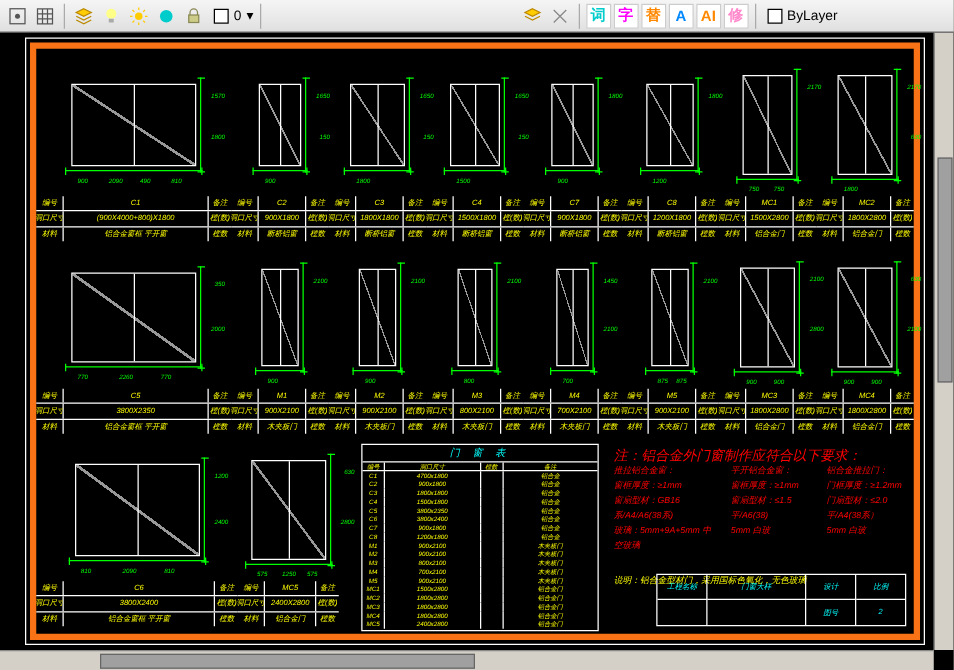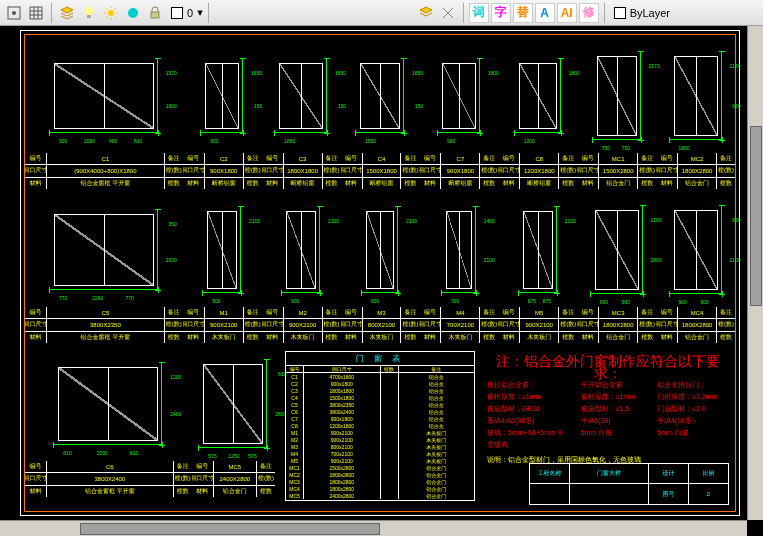--- a/index.html
+++ b/index.html
@@ -19,21 +19,21 @@
   .color-blue { color: #08f; }
   .color-pink { color: #f8c; }
   
   .canvas { position: relative; width: 763px; height: 510px; background: #000; overflow: hidden; }
   .scrollbar-v { position: absolute; right: 0; top: 0; width: 16px; height: 494px; background: #d4d0c8; border-left: 1px solid #888; }
   .scrollbar-v .thumb { position: absolute; left: 2px; width: 12px; background: #a0a0a0; border: 1px solid #666; }
   .scrollbar-h { position: absolute; left: 0; bottom: 0; width: 747px; height: 16px; background: #d4d0c8; border-top: 1px solid #888; }
   .scrollbar-h .thumb { position: absolute; top: 2px; height: 12px; background: #a0a0a0; border: 1px solid #666; }
   
   .drawing { position: absolute; left: 20px; top: 4px; width: 720px; height: 486px; border: 1px solid #fff; }
-  .drawing-inner { position: absolute; left: 3px; top: 3px; right: 3px; bottom: 3px; border: 1px solid #f97316; }
+  .drawing-inner { position: absolute; left: 3px; top: 3px; right: 3px; bottom: 3px; border: 5px solid #f97316; font-style: italic; }
   
   .row { position: absolute; left: 0; right: 0; display: flex; }
   .row1-draw { top: 4px; height: 114px; }
   .row1-tab  { top: 118px; height: 36px; }
   .row2-draw { top: 158px; height: 114px; }
   .row2-tab  { top: 272px; height: 36px; }
   .row3-draw { top: 312px; height: 114px; }
   .row3-tab  { top: 426px; height: 36px; }
   
   .cell { flex: 1; position: relative; border-right: 0px solid #333; display: flex; align-items: center; justify-content: center; }
@@ -73,21 +73,21 @@
   
   .schedule { position:absolute; left: 260px; top: 316px; width: 190px; height: 150px; border:1px solid #fff; }
   .schedule .title { color:#0ff; font-size:8px; text-align:center; border-bottom:1px solid #fff; padding:1px 0; letter-spacing:4px; }
   .schedule .shead, .schedule .srow { display:flex; font-size:5px; color:#ff0; height:7px; }
   .schedule .shead { border-bottom:1px solid #fff; }
   .schedule .sc { flex:1; border-right:1px solid #fff; display:flex; align-items:center; justify-content:center; overflow:hidden; }
   .schedule .sc:last-child { border-right:none; }
   .schedule .sc.n { flex:0 0 18px; }
   
   .notes { position:absolute; left: 462px; top: 320px; width: 242px; height: 90px; color:#f00; font-size:7px; line-height: 12px; }
-  .notes .hd { color:#f00; font-size:14px;text-align:center; }
+  .notes .hd { color:#f00; font-size:11px; }
   .notes-sub { position:absolute; left:462px; top: 420px; width:242px; color:#ff0; font-size:7px; }
   
   .titleblock { position:absolute; right: 6px; bottom: 6px; width: 200px; height: 42px; border:1px solid #fff; }
   .titleblock .tbrow { display:flex; height: 50%; }
   .titleblock .tbc { flex:1; border-right:1px solid #fff; border-bottom:1px solid #fff; color:#0ff; font-size:6px; display:flex; align-items:center; justify-content:center; }
   .titleblock .tbc:last-child { border-right:none; }
   .titleblock .tbrow:last-child .tbc { border-bottom:none; }
   
   .watermark { position:absolute; left:50%; top:50%; transform:translate(-50%,-50%); color:rgba(255,255,255,.15); font-size:36px; letter-spacing:3px; font-style:italic; pointer-events:none; white-space:nowrap; }
   .watermark small { font-size:12px; display:block; text-align:center; letter-spacing:2px; }

